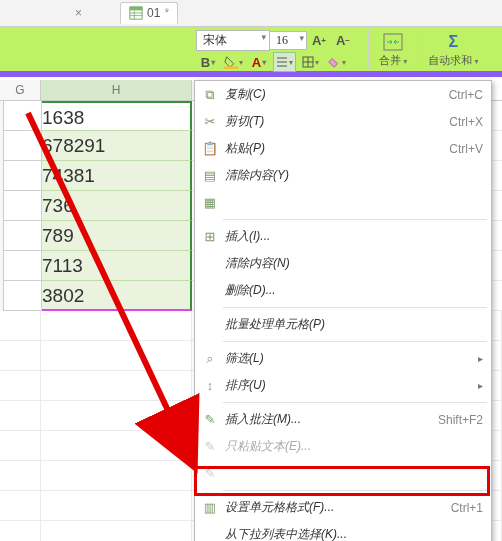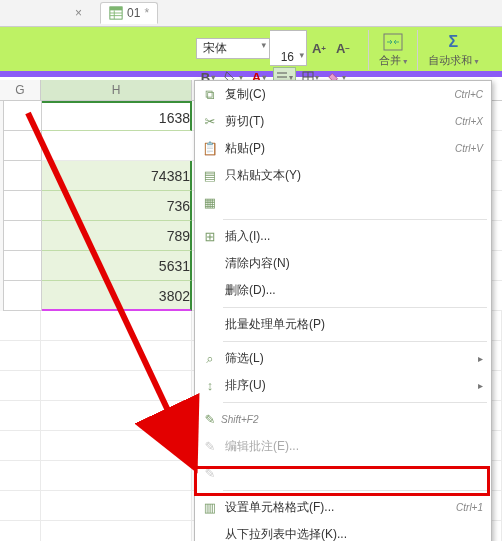--- a/index.html
+++ b/index.html
@@ -30,20 +30,21 @@
     cursor: pointer;
   }
   .tab-active {
     display: flex;
     align-items: center;
     padding: 3px 8px;
     border: 1px solid #ccc;
     border-bottom: 1px solid #fff;
     background: #fff;
     border-radius: 3px 3px 0 0;
+    margin-left: 20px;
   }
   .tab-icon {
     width: 14px; height: 14px;
     margin-right: 4px;
   }
   .tab-label { color: #555; }
   .tab-dirty { color: #999; margin-left: 4px; }
   
   .ribbon {
     background: #bef264;
@@ -66,21 +67,21 @@
     background:#fff;
     padding:1px 16px 1px 6px;
     font-size:12px;
     color:#333;
     min-width:50px;
     position:relative;
   }
   .font-name::after{content:"▾";position:absolute;right:3px;color:#777;font-size:9px;}
   .font-size {
     border:1px solid #bbb;border-left:none;background:#fff;
-    padding:19px 12px 1px 6px;min-width:18px;text-align:right;position:relative;
+    padding:1px 12px 1px 6px;min-width:18px;text-align:left;position:relative;font-family:Liberation Serif, serif;
   }
   .font-size::after{content:"▾";position:absolute;right:2px;color:#777;font-size:9px;}
   .rb-btn{
     min-width:16px;height:18px;display:inline-flex;align-items:center;justify-content:center;
     margin:1px 2px;padding:0 2px;color:#555;font-size:13px;position:relative;
   }
   .rb-btn.dd::after{content:"▾";font-size:8px;color:#777;margin-left:1px;}
   .a-plus{font-size:13px;font-weight:bold;}
   .a-plus sup{font-size:8px;}
   .vline{width:1px;height:40px;background:#d0d0d0;margin:0 5px;}
@@ -106,22 +107,22 @@
   .ch-g{width:40px;}
   .ch-h{width:150px;border-right:2px solid #3a8f3a;}
   .ch-i{width:120px;}
   .ch-j{width:70px;}
   .rows{}
   .row{display:flex;height:30px;}
   .cell-rh{width:3px;background:#f7f7f7;border-right:1px solid #ccc;}
   .cell-g{width:37px;border-right:1px solid #d0d0d0;border-bottom:1px solid #d0d0d0;}
   .cell-h{
     width:150px;border-right:2px solid #3a8f3a;border-bottom:1px solid #c0dca8;
-    background:#e9f3de;text-align:right;padding-right:0;line-height:30px;
-    font-size:14px;color:#333;box-sizing:border-box;
+    background:#e9f3de;padding-right:0;line-height:30px;
+    font-size:19px;color:#333;box-sizing:border-box;
   }
   .cell-h.first{border-top:2px solid #3a8f3a;background:#fff;}
   .cell-h.last{border-bottom:2px solid #d946ef;}
   .cell-rest{flex:1;border-bottom:1px solid #eaeaea;}
   .empty-row{display:flex;height:30px;}
   .empty-row .c{border-right:1px solid #eaeaea;border-bottom:1px solid #eaeaea;}
   .c-a{width:40px;}
   .c-b{width:150px;}
   .c-c{flex:1;}
 
@@ -130,22 +131,22 @@
     position:absolute;top:80px;left:194px;width:296px;
     background:#fff;border:1px solid #bcbcbc;
     box-shadow:2px 2px 5px rgba(0,0,0,0.25);
     z-index:50;
   }
   .mi{
     display:flex;align-items:center;height:27px;padding:0 8px 0 4px;
     font-size:12px;color:#333;position:relative;
   }
   .mi-icon{width:22px;text-align:center;color:#7a9c6a;font-size:13px;}
-  .mi-label{flex:1;padding-left:4px;}
-  .mi-shortcut{color:#888;font-size:10px;font-style:italic;}
+  .mi-label{flex:1;padding-left:4px;font-style:italic;}
+  .mi-shortcut{color:#888;font-size:12px;}
   .mi-arrow::after{content:"▸";position:absolute;right:8px;color:#777;font-size:10px;}
   .mi-sep{height:1px;background:#e2e2e2;margin:3px 4px 3px 28px;}
   .mi.disabled{color:#aaa;}
   .mi.disabled .mi-icon{color:#ccc;}
 
   
   .red-box{
     position:absolute;left:194px;top:466px;width:296px;height:30px;
     border:3px solid #e30000;z-index:60;pointer-events:none;box-sizing:border-box;
   }
@@ -246,20 +247,21 @@
   <div class="rows" id="rows-mount">
       <div class="row">
         <div class="cell-rh"></div>
         <div class="cell-g"></div>
         <div class="cell-h first">1638</div>
         <div class="cell-rest"></div>
       </div>
       <div class="row">
         <div class="cell-rh"></div>
         <div class="cell-g"></div>
+        <div class="cell-h">678291</div>
         <div class="cell-rest"></div>
       </div>
       <div class="row">
         <div class="cell-rh"></div>
         <div class="cell-g"></div>
         <div class="cell-h">74381</div>
         <div class="cell-rest"></div>
       </div>
       <div class="row">
         <div class="cell-rh"></div>
@@ -269,21 +271,21 @@
       </div>
       <div class="row">
         <div class="cell-rh"></div>
         <div class="cell-g"></div>
         <div class="cell-h">789</div>
         <div class="cell-rest"></div>
       </div>
       <div class="row">
         <div class="cell-rh"></div>
         <div class="cell-g"></div>
-        <div class="cell-h">5631</div>
+        <div class="cell-h">7113</div>
         <div class="cell-rest"></div>
       </div>
       <div class="row">
         <div class="cell-rh"></div>
         <div class="cell-g"></div>
         <div class="cell-h last">3802</div>
         <div class="cell-rest"></div>
       </div>
     </div>
 
@@ -342,21 +344,21 @@
     <span class="mi-label">剪切(T)</span>
     <span class="mi-shortcut">Ctrl+X</span>
   </div>
   <div class="mi">
     <span class="mi-icon">📋</span>
     <span class="mi-label">粘贴(P)</span>
     <span class="mi-shortcut">Ctrl+V</span>
   </div>
   <div class="mi">
     <span class="mi-icon">▤</span>
-    <span class="mi-label">只粘贴文本(Y)</span>
+    <span class="mi-label">清除内容(Y)</span>
   </div>
   <div class="mi">
     <span class="mi-icon">▦</span>
   </div>
   <div class="mi-sep"></div>
   <div class="mi">
     <span class="mi-icon">⊞</span>
     <span class="mi-label">插入(I)...</span>
   </div>
   <div class="mi">
@@ -377,25 +379,26 @@
     <span class="mi-icon">⌕</span>
     <span class="mi-label">筛选(L)</span>
   </div>
   <div class="mi mi-arrow">
     <span class="mi-icon">↕</span>
     <span class="mi-label">排序(U)</span>
   </div>
   <div class="mi-sep"></div>
   <div class="mi">
     <span class="mi-icon">✎</span>
+    <span class="mi-label">插入批注(M)...</span>
     <span class="mi-shortcut">Shift+F2</span>
   </div>
   <div class="mi disabled">
     <span class="mi-icon">✎</span>
-    <span class="mi-label">编辑批注(E)...</span>
+    <span class="mi-label">只粘贴文本(E)...</span>
   </div>
   <div class="mi disabled">
     <span class="mi-icon">✎</span>
   </div>
   <div class="mi-sep"></div>
   <div class="mi">
     <span class="mi-icon">▥</span>
     <span class="mi-label">设置单元格格式(F)...</span>
     <span class="mi-shortcut">Ctrl+1</span>
   </div>

